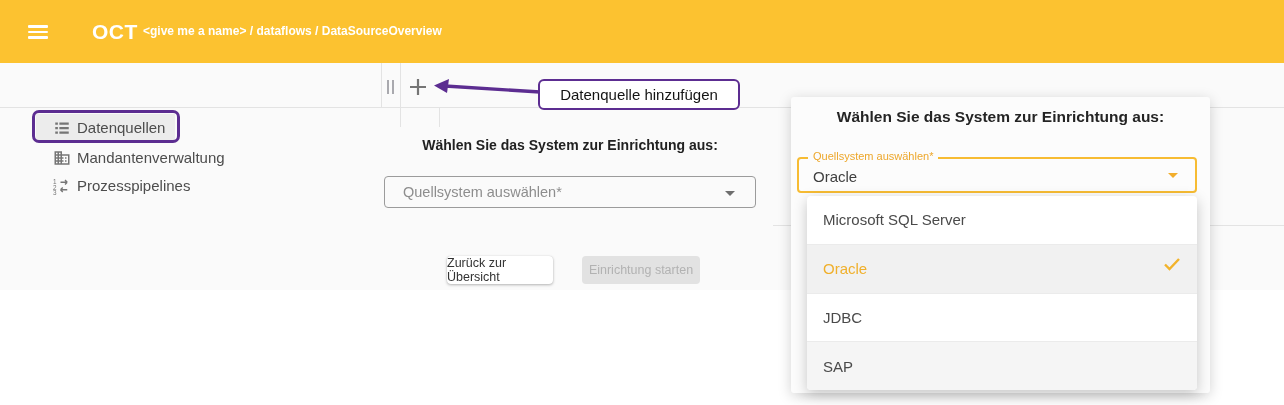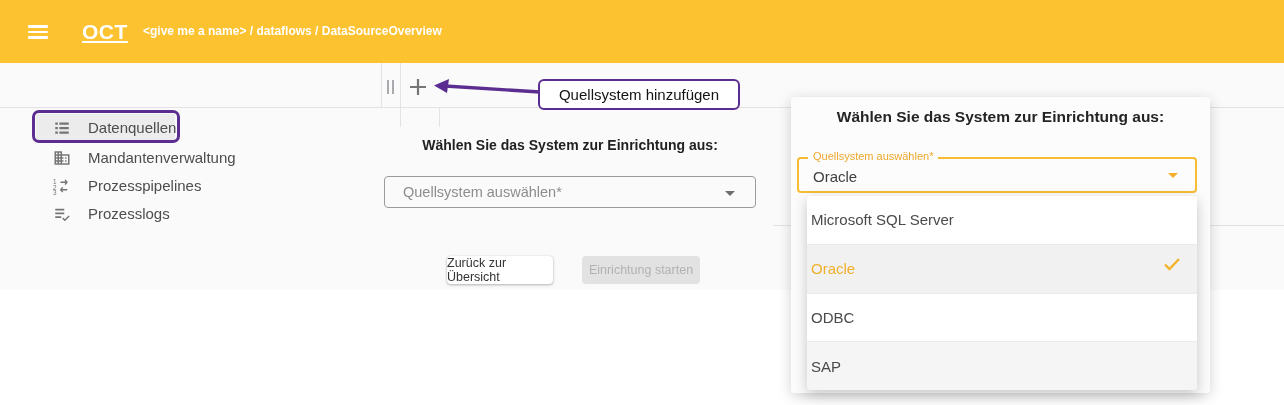--- a/index.html
+++ b/index.html
@@ -4,35 +4,35 @@
 <style>
   * { margin:0; padding:0; box-sizing:border-box; }
   body { background:#ffffff; font-family:"Liberation Sans", sans-serif; }
   .screen { position:relative; width:1284px; height:405px; background:#ffffff; overflow:hidden; }
   .abs { position:absolute; }
 
   
   .app-header { left:0; top:0; width:1284px; height:63px; background:#fcc230; }
   .hamburger { left:28px; top:25px; width:20px; height:14px; display:flex; flex-direction:column; justify-content:space-between; cursor:pointer; }
   .hamburger span { display:block; height:2.6px; background:#ffffff; border-radius:1px; }
-  .app-title { left:82px; top:20px; font-size:21px; font-weight:700; color:#ffffff; letter-spacing:0.5px;text-decoration:underline; }
+  .app-title { left:92px; top:20px; font-size:21px; font-weight:700; color:#ffffff; letter-spacing:0.5px; }
   .breadcrumb { left:143px; top:24px; font-size:12px; font-weight:700; color:#ffffff; }
 
   
   .content-bg { left:0; top:63px; width:1284px; height:227px; background:#fafafa; }
   .hline { background:#e3e3e3; height:1px; }
   .vline { background:#e3e3e3; width:1px; }
 
   
   .drag-handle { left:387px; top:80px; width:8px; height:14px; display:flex; gap:3px; cursor:col-resize; }
   .drag-handle i { display:block; width:2px; height:14px; background:#a9a9ae; }
   .add-btn { left:406px; top:75px; width:24px; height:24px; display:flex; align-items:center; justify-content:center; cursor:pointer; }
 
   
-  .side-item { display:flex; align-items:center; gap:17px; height:25px; cursor:pointer; }
+  .side-item { display:flex; align-items:center; gap:6px; height:25px; cursor:pointer; }
   .side-label { font-size:15px; color:#4d4d4d; white-space:nowrap; }
   .row-highlight { left:36px; top:114px; width:139px; height:26px; background:#ececec; }
   .anno-box { left:32px; top:110px; width:148px; height:33px; border:3px solid #5c2d91; border-radius:7px; }
 
   
   .callout { left:538px; top:79px; width:202px; height:31px; background:#ffffff; border:2.5px solid #5c2d91; border-radius:6px; display:flex; align-items:center; justify-content:center; font-size:15px; color:#141414; }
 
   
   .mid-heading { left:384px; top:137px; width:372px; text-align:center; font-size:14px; font-weight:700; color:#212121; }
   .mid-select { left:384px; top:176px; width:372px; height:32px; border:1px solid #9b9b9b; border-radius:4px; display:flex; align-items:center; cursor:pointer; }
@@ -46,21 +46,21 @@
   
   .overlay-panel { left:791px; top:97px; width:419px; height:296px; background:#fcfcfc; border-radius:3px; box-shadow:0 3px 14px rgba(0,0,0,0.18); }
   .ov-heading { left:793px; top:108px; width:415px; text-align:center; font-size:15.5px; font-weight:700; color:#242424; }
   .ov-select { left:797px; top:157px; width:400px; height:36px; border:2px solid #f7bc33; border-radius:4px; background:#fcfcfc; cursor:pointer; }
   .ov-label { left:808px; top:150px; font-size:11px; font-weight:500; color:#eda72b; background:#fcfcfc; padding:0 5px; }
   .ov-value { left:813px; top:168px; font-size:15px; color:#3f3f3f; }
   .ov-caret { left:1168px; top:173px; width:0; height:0; border-left:5px solid transparent; border-right:5px solid transparent; border-top:5.5px solid #f2ae2c; }
 
   
   .menu { left:807px; top:196px; width:390px; height:194px; background:#ffffff; border-radius:4px; box-shadow:0 4px 14px rgba(0,0,0,0.22); display:flex; flex-direction:column; overflow:hidden; }
-  .menu .opt { flex:1; display:flex; align-items:center; padding-left:4px; font-size:15px; color:#4a4a4a; border-bottom:1px solid #ebebeb; cursor:pointer; position:relative; }
+  .menu .opt { flex:1; display:flex; align-items:center; padding-left:16px; font-size:15px; color:#4a4a4a; border-bottom:1px solid #ebebeb; cursor:pointer; position:relative; }
   .menu .opt:last-child { border-bottom:none;text-align:center; }
   .menu .opt.selected { background:#f1f1f1; color:#f0b02c; font-weight:500; }
   .menu .opt.hovered { background:#f5f5f5; }
   .menu .check { position:absolute; right:16px; top:12px; }
 
   svg { display:block; }
 </style>
 </head>
 <body>
 
@@ -121,40 +121,31 @@
         <text x="0" y="9" font-size="8.5" fill="#757575" font-family="sans-serif">1</text>
         <text x="0" y="17" font-size="8.5" fill="#757575" font-family="sans-serif">2</text>
         <text x="0" y="24" font-size="8.5" fill="#757575" font-family="sans-serif">3</text>
         <path d="M10 7h9m0 0l-3-3m3 3l-3 3" stroke="#757575" stroke-width="1.8" fill="none"></path>
         <path d="M19 17h-9m0 0l3-3m-3 3l3 3" stroke="#757575" stroke-width="1.8" fill="none"></path>
       </svg>
     </span>
     <span class="side-label">Prozesspipelines</span>
   </div>
 
-  <div class="abs side-item" style="left:53px; top:201px;">
-    <span>
-      <svg width="18" height="18" viewBox="0 0 24 24">
-        <path d="M3 5h12v2.2H3zM3 10h12v2.2H3zM3 15h8v2.2H3z" fill="#757575"></path>
-        <path d="M13 17.5l2.8 2.8 5.7-5.7" stroke="#757575" stroke-width="2" fill="none"></path>
-      </svg>
-    </span>
-    <span class="side-label">Prozesslogs</span>
-  </div>
 
   <div class="abs anno-box"></div>
 
   <div class="abs" style="left:432px; top:77px; width:110px; height:24px;">
     <svg width="110" height="24" viewBox="0 0 110 24">
       <line x1="13" y1="9" x2="108" y2="15" stroke="#5c2d91" stroke-width="3.4"></line>
       <polygon points="2,8.5 17,2 15,16" fill="#5c2d91"></polygon>
     </svg>
   </div>
   <div class="abs callout">
-    <span>Quellsystem hinzufügen</span>
+    <span>Datenquelle hinzufügen</span>
   </div>
 
   <div class="abs mid-heading">Wählen Sie das System zur Einrichtung aus:</div>
   <div class="abs mid-select">
     <span class="ph">Quellsystem auswählen*</span>
     <span class="caret"></span>
   </div>
   <div class="btn btn-back">Zurück zur Übersicht</div>
   <div class="btn btn-start">Einrichtung starten</div>
 
@@ -172,20 +163,20 @@
     </div>
     <div class="opt selected">
       <span>Oracle</span>
       <span class="check">
         <svg width="18" height="14" viewBox="0 0 18 14">
             <path d="M2 7.5l4.5 4.5L16 2" stroke="#f2b32b" stroke-width="2.4" fill="none"></path>
           </svg>
       </span>
     </div>
     <div class="opt">
-      <span>ODBC</span>
+      <span>JDBC</span>
     </div>
     <div class="opt hovered">
       <span>SAP</span>
     </div>
   </div>
 
 </div>
 
 </body></html>

